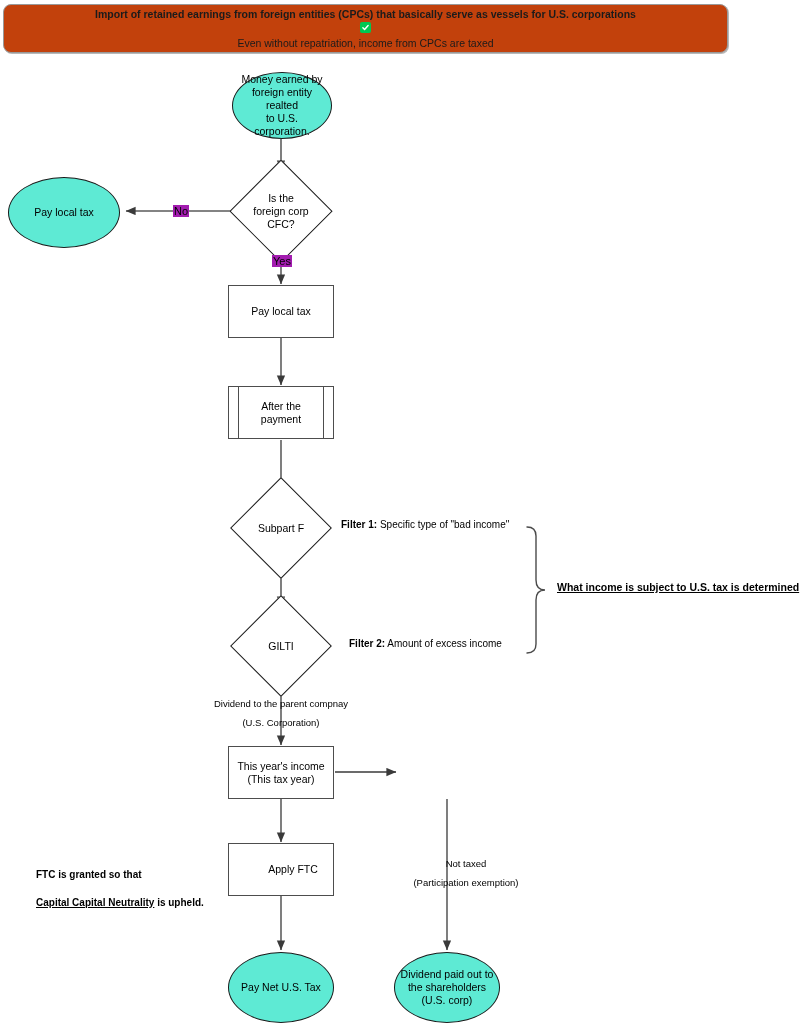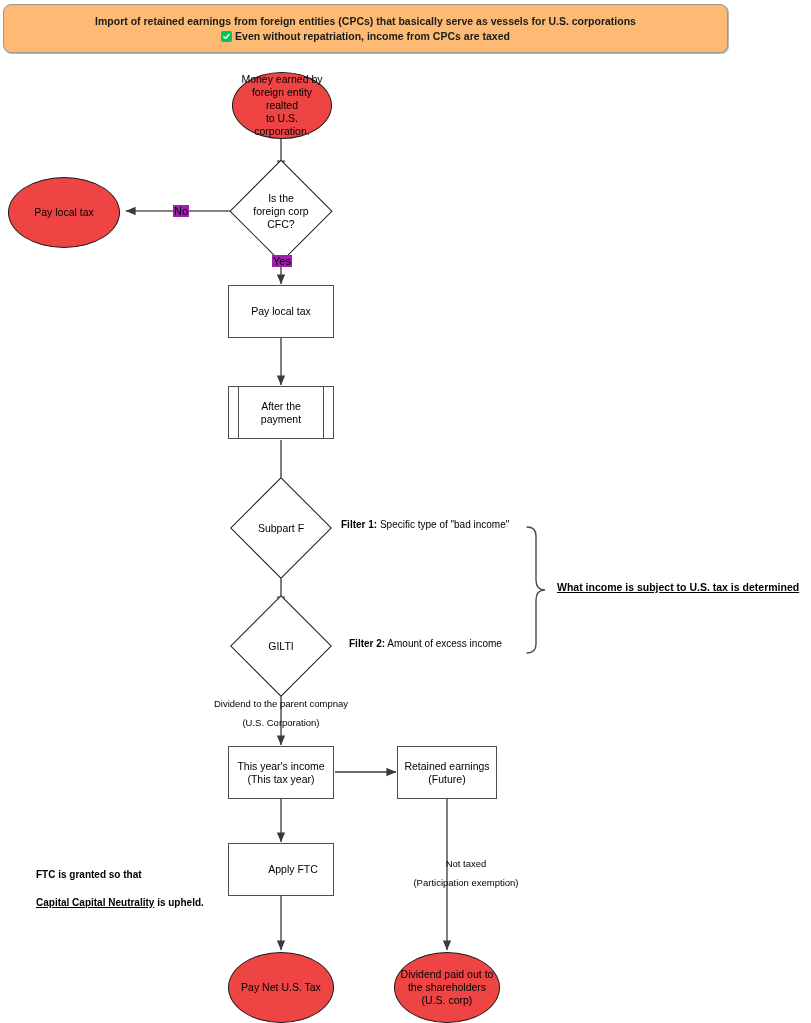--- a/index.html
+++ b/index.html
@@ -21,45 +21,46 @@
   }
 
   
   .header-box {
     position: absolute;
     left: 3px;
     top: 4px;
     width: 725px;
     height: 49px;
     box-sizing: border-box;
-    background: #fdba74;
+    background: #c2410c;
     border: 1px solid #999999;
     border-radius: 8px;
     box-shadow: 1px 1px 0 #b8b8b8;
     display: flex;
     flex-direction: column;
     align-items: center;
     justify-content: center;
   }
   .header-line1 {
     font-size: 10.5px;
     font-weight: bold;
     color: #1b1b1b;
     line-height: 15px;
     white-space: nowrap;
   }
   .header-line2 {
     display: flex;
     align-items: center;
     gap: 3px;
     font-size: 10.5px;
-    font-weight: bold;
+    font-weight: normal;
     color: #1b1b1b;
     line-height: 15px;
     white-space: nowrap;
+    flex-direction: column;
   }
   .check-badge {
     width: 11px;
     height: 11px;
     border-radius: 2px;
     background: #00c853;
     display: inline-flex;
     align-items: center;
     justify-content: center;
     flex: 0 0 auto;
@@ -81,21 +82,21 @@
     color: #000000;
     white-space: pre-line;
     padding: 0 4px;
   }
   .rect {
     border: 1px solid #4d4d4d;
     background: #ffffff;
   }
   .ellipse {
     border: 1px solid #1a1a1a;
-    background: #ef4444;
+    background: #5eead4;
     border-radius: 50%;
   }
   .subprocess {
     border: 1px solid #4d4d4d;
     background: #ffffff;
   }
   .subprocess::before,
   .subprocess::after {
     content: "";
     position: absolute;
@@ -263,24 +264,20 @@
   <div class="node diamond" style="left:231px; top:610px; width:100px; height:72px;">
     <span class="dshape" style="width:70px; height:70px;"></span>
     <span class="label">GILTI</span>
   </div>
 
   <div class="node rect" style="left:228px; top:746px; width:106px; height:53px;">
     <span class="label">This year's income
 (This tax year)</span>
   </div>
 
-  <div class="node rect" style="left:397px; top:746px; width:100px; height:53px;">
-    <span class="label">Retained earnings
-(Future)</span>
-  </div>
 
   <div class="node rect" style="left:228px; top:843px; width:106px; height:53px;padding-left:24px;">
     <span class="label">Apply FTC</span>
   </div>
 
   <div class="node ellipse" style="left:228px; top:952px; width:106px; height:71px;">
     <span class="label">Pay Net U.S. Tax</span>
   </div>
 
   <div class="node ellipse" style="left:394px; top:952px; width:106px; height:71px;">

